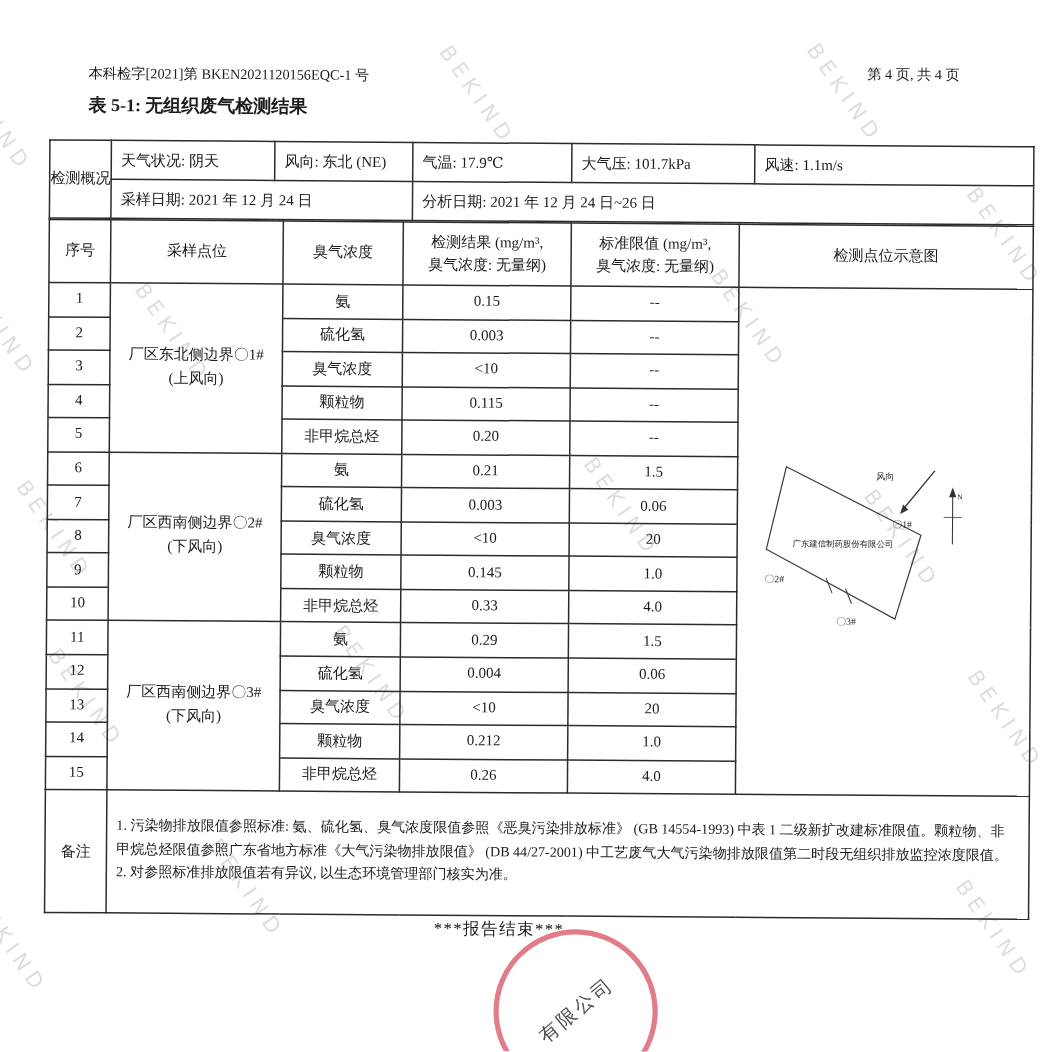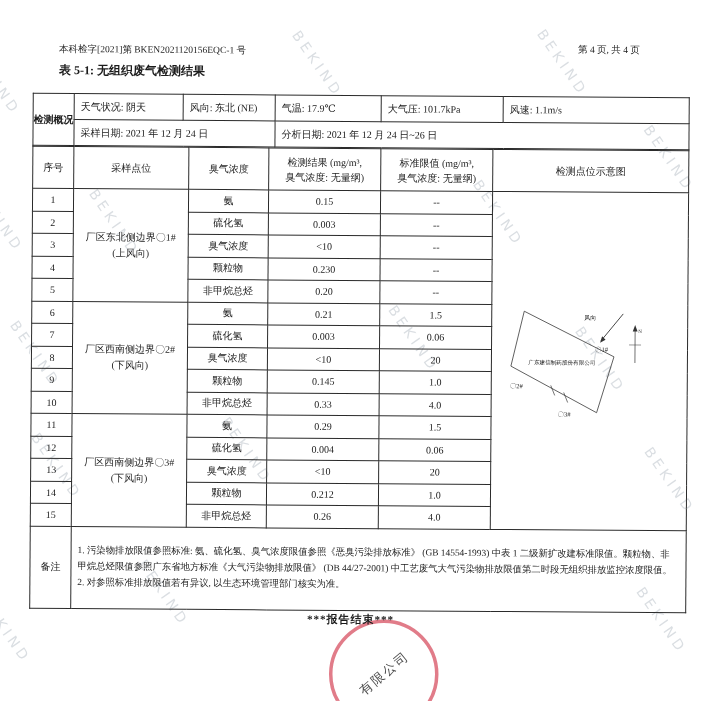--- a/index.html
+++ b/index.html
@@ -19,33 +19,33 @@
   
   .report-no{position:absolute;left:57px;top:45px;font-size:9.5px;z-index:2;}
   .page-info{position:absolute;left:549px;top:42px;font-size:9.5px;z-index:2;margin-left:27px;}
   .table-title{position:absolute;left:57px;top:64px;font-size:12px;font-weight:bold;z-index:2;}
   
   table{border-collapse:collapse;table-layout:fixed;position:absolute;z-index:1;background:transparent;}
   td{border:1px solid #2b2b2b;padding:0 3px;font-size:10px;vertical-align:middle;overflow:hidden;}
   .ov-table{left:31px;top:95px;width:657px;}
   .ov-table tr{height:26px;}
   .ov-table td{text-align:left;padding-left:6px;}
-  .ov-label{text-align:center;padding:0 !important;line-height:1.4;font-weight:bold;}
+  .ov-label{text-align:center;padding:0 !important;line-height:1.4;}
   .main-table{left:31px;top:148px;width:657px;}
   .head-row{height:42px;}
   .head-row td{text-align:center;line-height:1.5;}
   .data-row{height:22.5px;}
   .c{text-align:center;}
   .loc{line-height:1.6;}
   .diagram-cell{vertical-align:top;padding:0;}
   .remarks-row{height:82px;}
   .remarks{padding:2px 8px 2px 6px;font-size:9.4px;line-height:1.68;text-align:left;vertical-align:middle;}
   .remarks p{margin:0;}
   
-  .report-end{position:absolute;left:309px;top:612px;font-size:11px;font-weight:bold;letter-spacing:1px;z-index:3;}
+  .report-end{position:absolute;left:291px;top:612px;font-size:11px;font-weight:normal;letter-spacing:1px;z-index:3;}
   .stamp{position:absolute;left:320px;top:612px;z-index:2;}
   svg text{font-family:"Liberation Serif","DejaVu Serif",serif;fill:#222;}
 </style>
 </head>
 <body>
 
 <div id="doc">
 
   <div class="wm" style="left:-22px;top:48px">BEKIND</div>
   <div class="wm" style="left:300px;top:28px">BEKIND</div>
@@ -154,21 +154,21 @@
     </tr>
     <tr class="data-row">
       <td class="c">3</td>
       <td class="c">臭气浓度</td>
       <td class="c">&lt;10</td>
       <td class="c">--</td>
     </tr>
     <tr class="data-row">
       <td class="c">4</td>
       <td class="c">颗粒物</td>
-      <td class="c">0.230</td>
+      <td class="c">0.115</td>
       <td class="c">--</td>
     </tr>
     <tr class="data-row">
       <td class="c">5</td>
       <td class="c">非甲烷总烃</td>
       <td class="c">0.20</td>
       <td class="c">--</td>
     </tr>
 
     <tr class="data-row">

